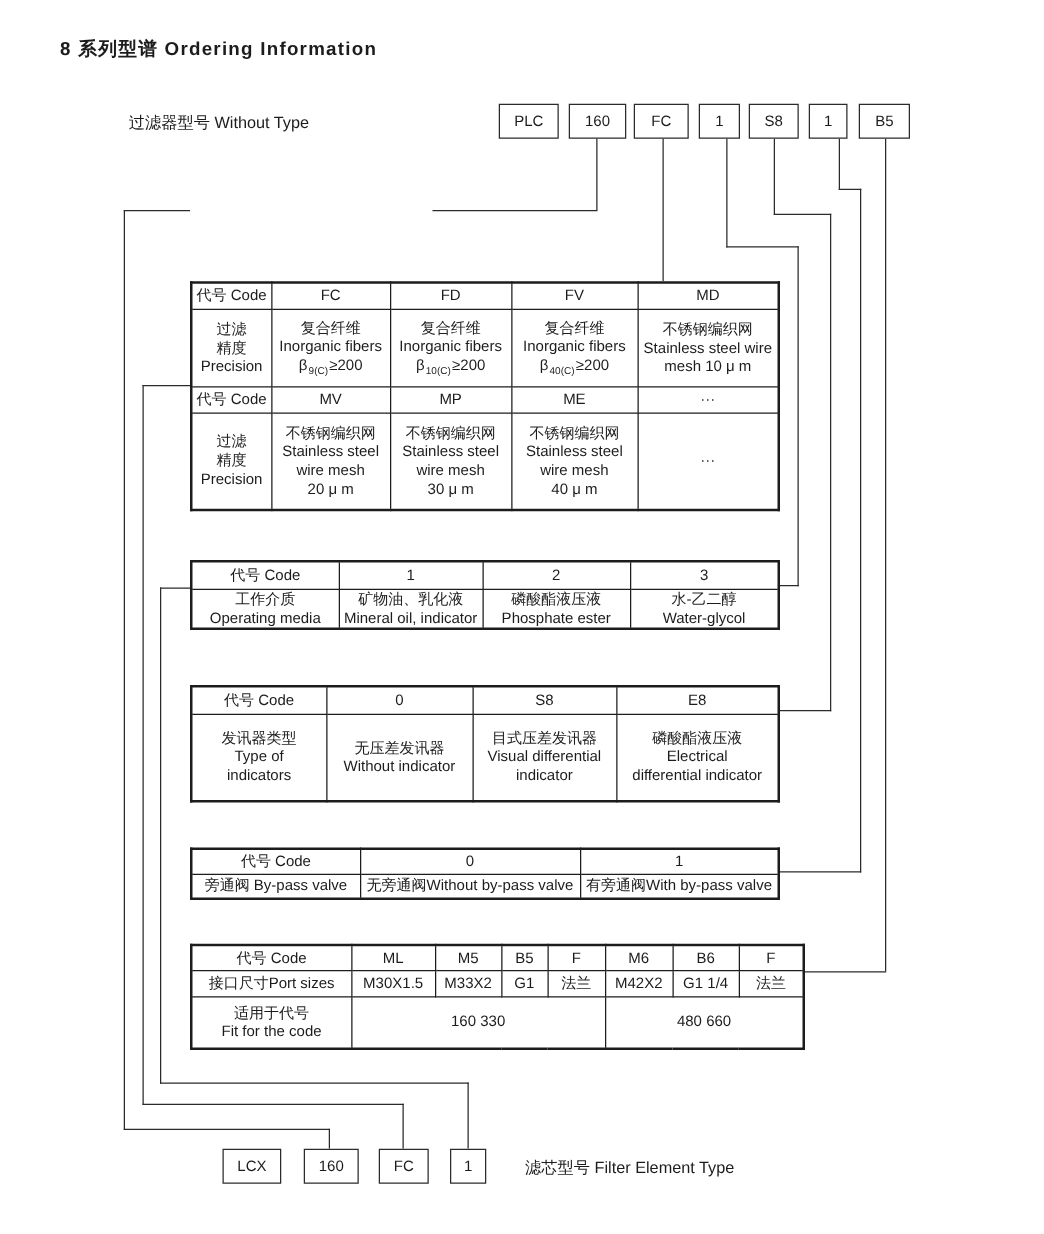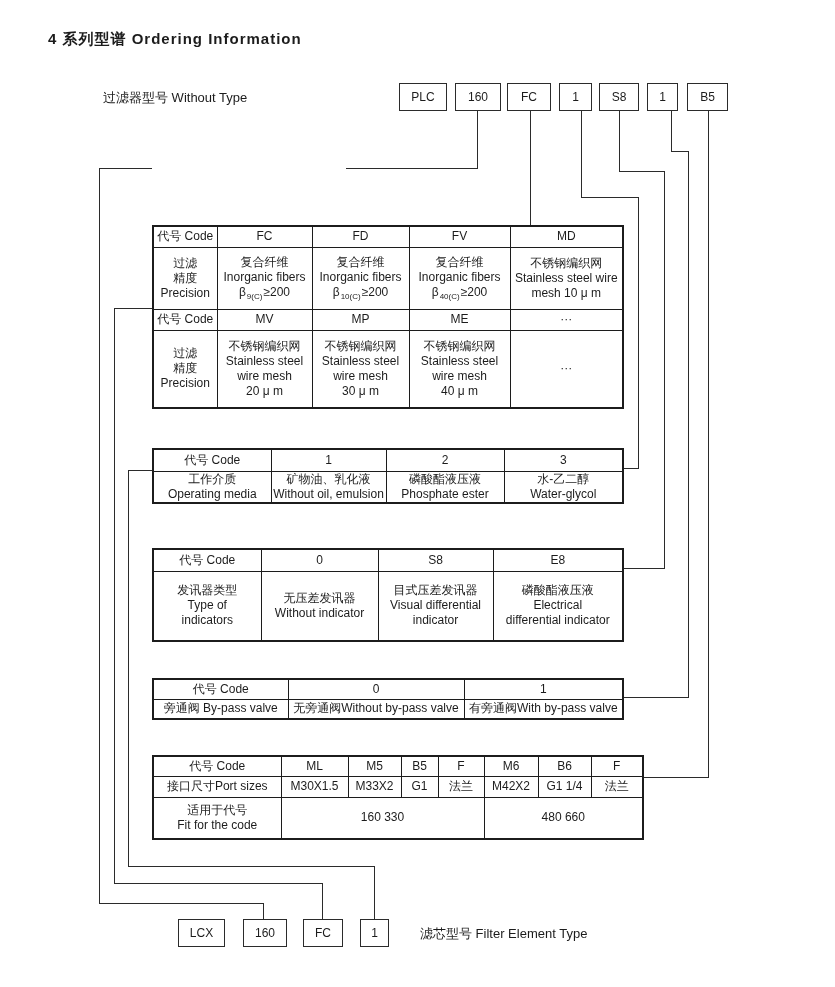--- a/index.html
+++ b/index.html
@@ -29,21 +29,21 @@
   }
   .pre{white-space:pre-line;}
   td sub{font-size:8px;line-height:8px;margin:0 1px;}
   .small{font-size:11.5px;}
 </style>
 </head>
 <body>
 
 <div class="canvas">
 
-  <div class="title">4 系列型谱 Ordering Information</div>
+  <div class="title">8 系列型谱 Ordering Information</div>
   <div class="toplabel">过滤器型号  Without Type</div>
 
   <div class="codebox" style="left:399px;top:83px;width:46px">PLC</div>
   <div class="codebox" style="left:455px;top:83px;width:44px">160</div>
   <div class="codebox" style="left:507px;top:83px;width:42px">FC</div>
   <div class="codebox" style="left:559px;top:83px;width:31px">1</div>
   <div class="codebox" style="left:599px;top:83px;width:38px">S8</div>
   <div class="codebox" style="left:647px;top:83px;width:29px">1</div>
   <div class="codebox" style="left:687px;top:83px;width:39px">B5</div>
 
@@ -166,21 +166,21 @@
       <td>代号 Code</td>
       <td>1</td>
       <td>2</td>
       <td>3</td>
     </tr>
     <tr style="height:28px">
       <td class="pre">工作介质
 Operating media</td>
       <td class="small">
         <div>矿物油、乳化液</div>
-            <div>Without oil, emulsion</div>
+            <div>Mineral oil, indicator</div>
       </td>
       <td class="small">
         <div>磷酸酯液压液</div>
             <div>Phosphate ester</div>
       </td>
       <td class="small">
         <div>水-乙二醇</div>
             <div>Water-glycol</div>
       </td>
     </tr>

